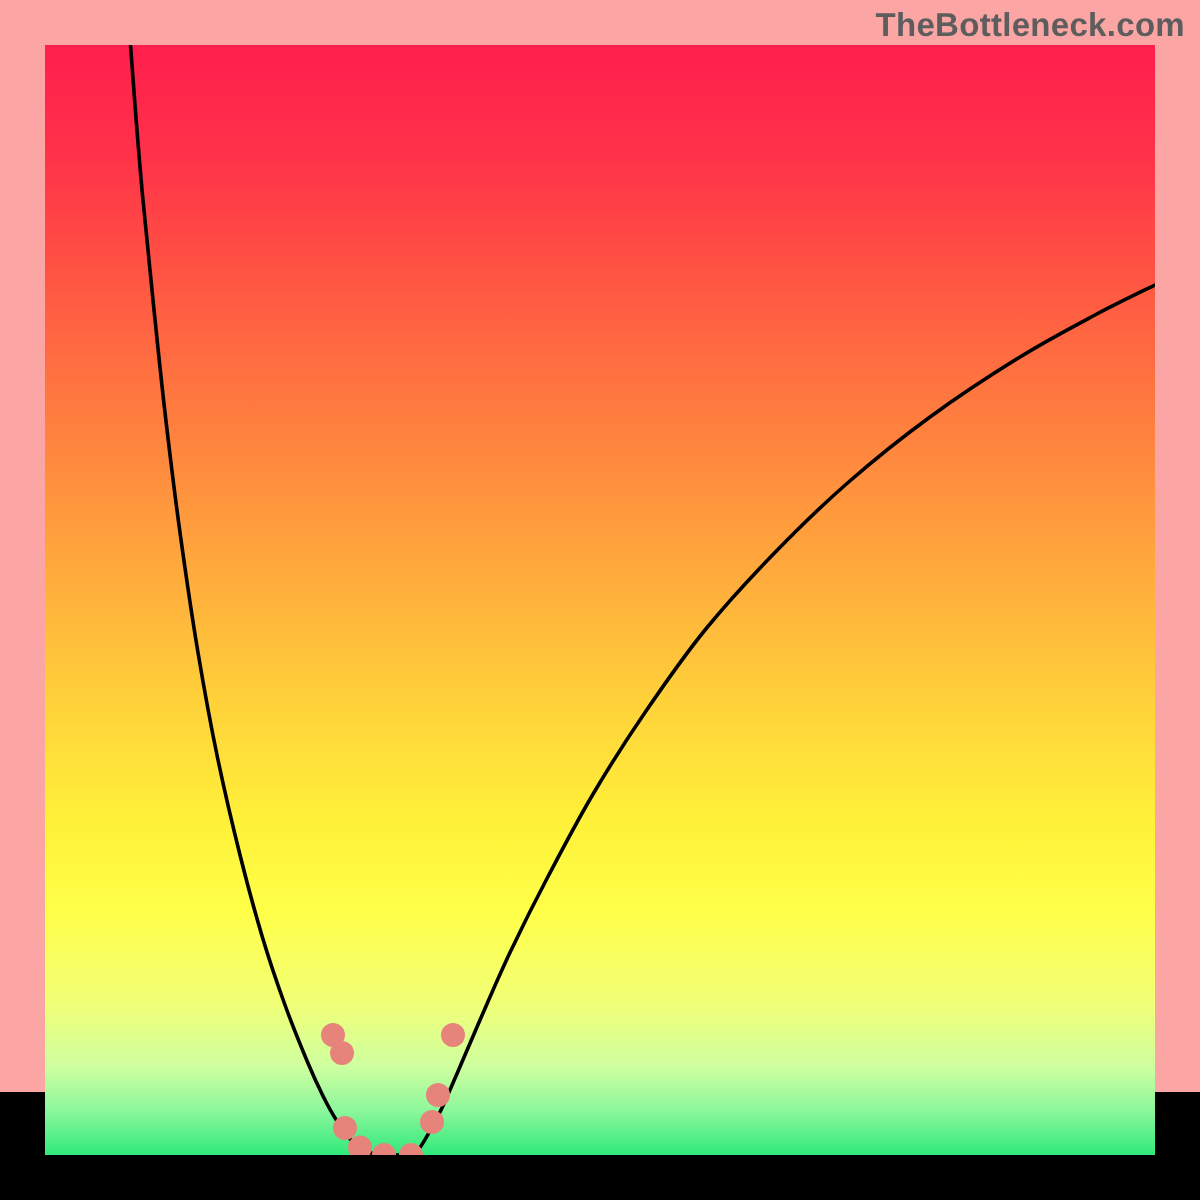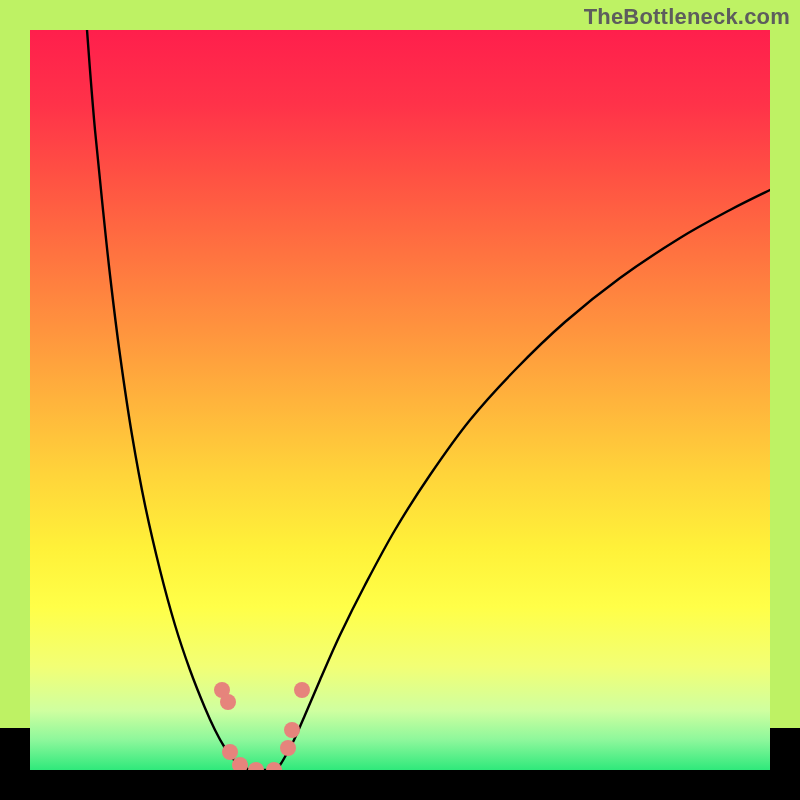--- a/index.html
+++ b/index.html
@@ -9,21 +9,21 @@
     height: 800px;
     background: #000;
     overflow: hidden;
   }
   .frame {
     position: absolute;
     left: 0;
     top: 0;
     width: 800px;
     height: 728px;
-    background: #bef264;
+    background: #fca5a5;
   }
   .plot-area {
     position: absolute;
     left: 30px;
     top: 30px;
     width: 740px;
     height: 740px;
     overflow: hidden;
   }
   .gradient-fill {

